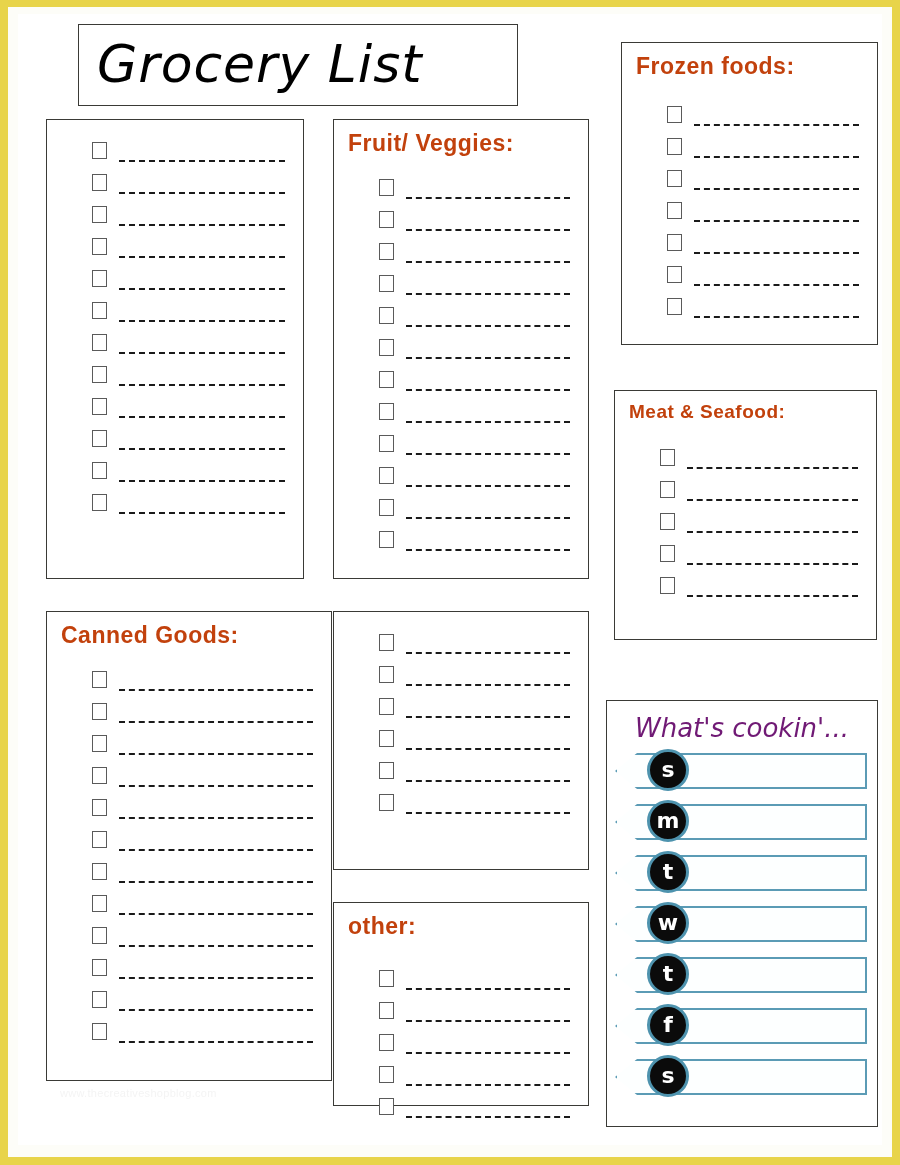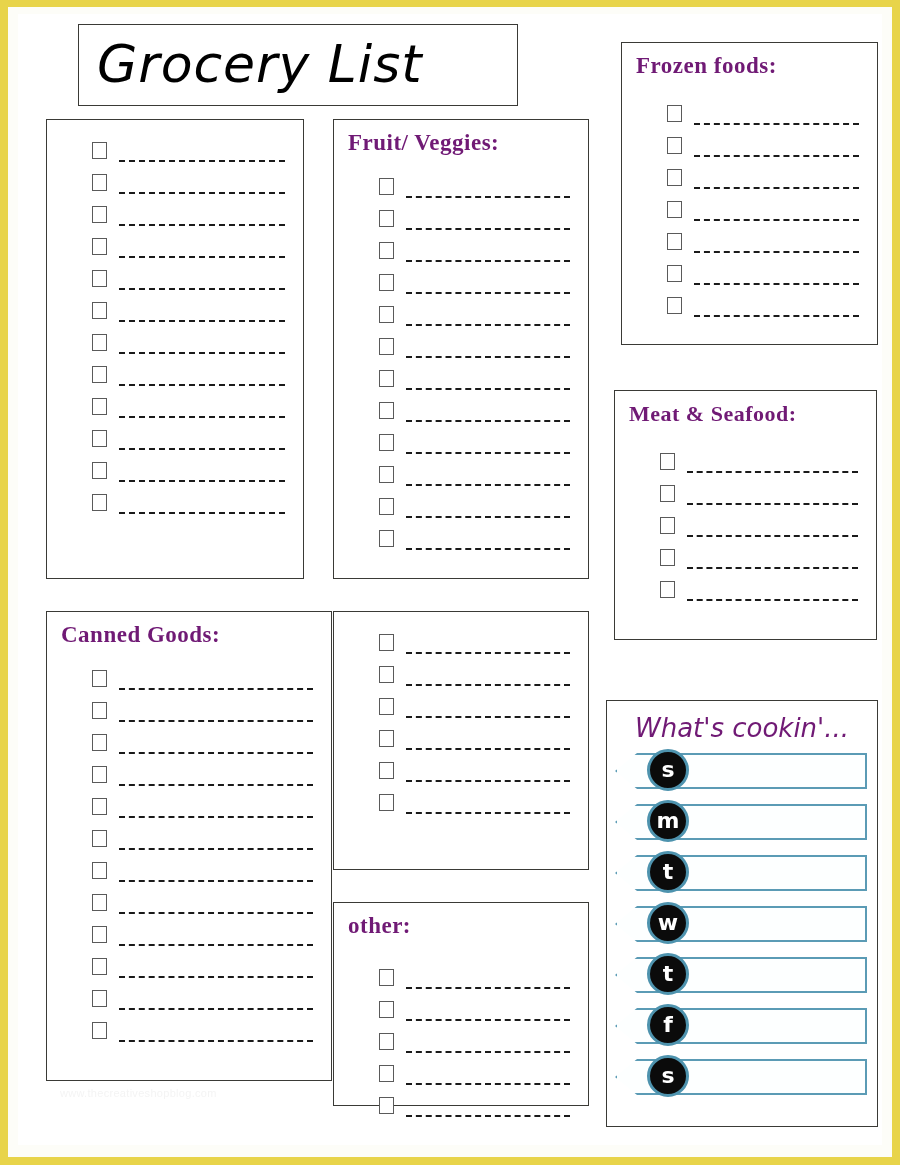--- a/index.html
+++ b/index.html
@@ -58,30 +58,30 @@
   }
 
   
   .sec {
     position: absolute;
     border: 1.6px solid #3a3a36;
     background: #fff;
     box-sizing: border-box;
   }
   .sec-title {
-    font-family: Liberation Serif, serif;
+    font-family: Liberation Sans, sans-serif;
     font-weight: bold;
     font-size: 23px;
-    color: #701a75;
+    color: #c2410c;
     padding: 10px 0 0 14px;
     letter-spacing: 0.5px;
     white-space: nowrap;
   }
   .sec-title.small {
-    font-size: 22px;
+    font-size: 19px;
   }
   .rows {
     padding-top: 10px;
   }
   .row {
     display: flex;
     align-items: flex-end;
     height: 32px;
   }
   .cbx {

